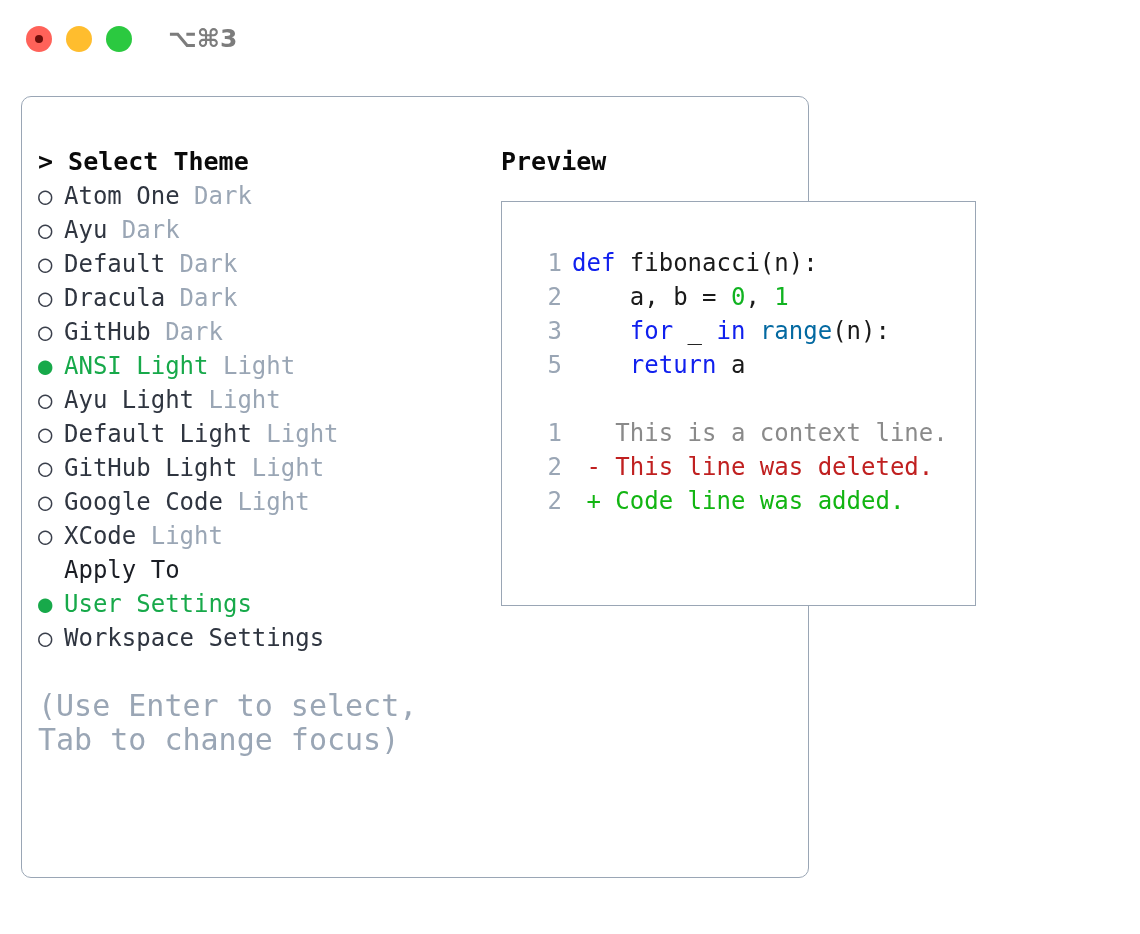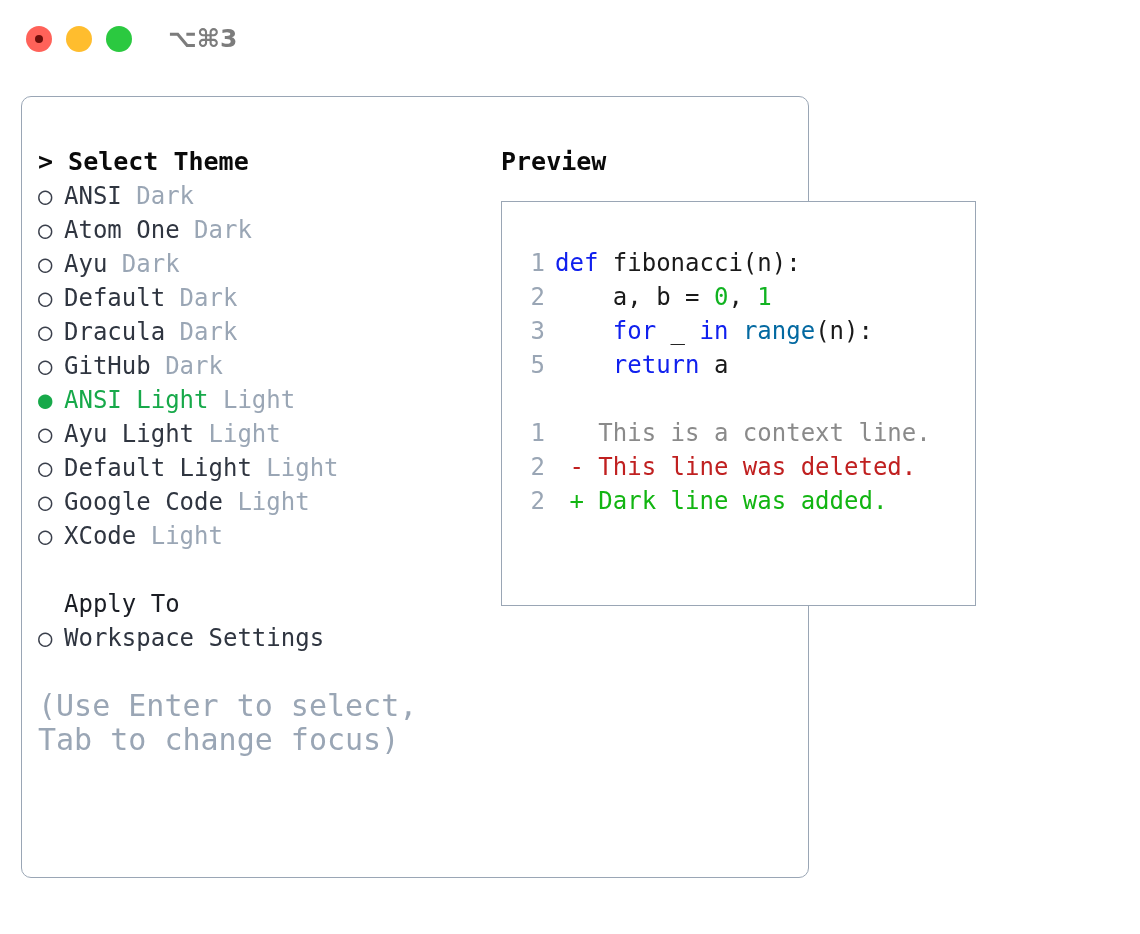--- a/index.html
+++ b/index.html
@@ -96,21 +96,21 @@
   .bullet {
     display: inline-block;
     width: 26px;
     color: #3a3f4b;
   }
   .bullet.sel { color: #17a94a; }
   .name { color: #2f3540; }
   .name.sel { color: #17a94a; }
   .kind { color: #9aa6b5; }
 
-  #apply-group { margin-top: 34px; }
+  #apply-group { }
   #apply-label {
     font-size: 24px;
     color: #1a1d24;
     line-height: 34px;
     padding-left: 26px;
     white-space: pre;
   }
   #hint {
     margin-top: 34px;
     font-size: 30px;
@@ -132,21 +132,21 @@
     color: #0a0a0a;
     line-height: 34px;
   }
   #preview-box {
     margin-top: 22px;
     width: 475px;
     height: 405px;
     border: 1.6px solid #9aa6b5;
     box-sizing: border-box;
     background: #ffffff;
-    padding: 44px 0 0 15px;
+    padding: 44px 0 0 32px;
   }
   .code-line {
     font-size: 24px;
     line-height: 34px;
     white-space: pre;
   }
   .lnum {
     display: inline-block;
     width: 28px;
     text-align: right;
@@ -173,55 +173,56 @@
     <div class="traffic" id="tl-min"></div>
     <div class="traffic" id="tl-max"></div>
     <div id="shortcut">⌥⌘3</div>
   </div>
 
   <div id="card">
 
     <div id="left-pane">
       <div id="theme-header">&gt; Select Theme</div>
       <div id="theme-list">
-          <div class="row"><span class="bullet">○</span><span class="name">ANSI</span><span class="kind"> Dark</span></div>
           <div class="row"><span class="bullet">○</span><span class="name">Atom One</span><span class="kind"> Dark</span></div>
           <div class="row"><span class="bullet">○</span><span class="name">Ayu</span><span class="kind"> Dark</span></div>
           <div class="row"><span class="bullet">○</span><span class="name">Default</span><span class="kind"> Dark</span></div>
           <div class="row"><span class="bullet">○</span><span class="name">Dracula</span><span class="kind"> Dark</span></div>
           <div class="row"><span class="bullet">○</span><span class="name">GitHub</span><span class="kind"> Dark</span></div>
           <div class="row"><span class="bullet sel">●</span><span class="name sel">ANSI Light</span><span class="kind"> Light</span></div>
           <div class="row"><span class="bullet">○</span><span class="name">Ayu Light</span><span class="kind"> Light</span></div>
           <div class="row"><span class="bullet">○</span><span class="name">Default Light</span><span class="kind"> Light</span></div>
+          <div class="row"><span class="bullet">○</span><span class="name">GitHub Light</span><span class="kind"> Light</span></div>
           <div class="row"><span class="bullet">○</span><span class="name">Google Code</span><span class="kind"> Light</span></div>
           <div class="row"><span class="bullet">○</span><span class="name">XCode</span><span class="kind"> Light</span></div>
         </div>
 
       <div id="apply-group">
         <div id="apply-label">Apply To</div>
         <div id="apply-list">
+            <div class="row"><span class="bullet sel">●</span><span class="name sel">User Settings</span></div>
             <div class="row"><span class="bullet">○</span><span class="name">Workspace Settings</span></div>
           </div>
       </div>
 
       <div id="hint">(Use Enter to select, Tab to change focus)</div>
     </div>
 
     <div id="right-pane">
       <div id="preview-title">Preview</div>
       <div id="preview-box">
         <div id="code-block">
             <div class="code-line"><span class="lnum">1</span><span class="code-body"><span class="kw">def</span><span class="plain"> fibonacci(n):</span></span></div>
             <div class="code-line"><span class="lnum">2</span><span class="code-body"><span class="plain">    a, b = </span><span class="num">0</span><span class="plain">, </span><span class="num">1</span></span></div>
             <div class="code-line"><span class="lnum">3</span><span class="code-body"><span class="plain">    </span><span class="kw">for</span><span class="plain"> _ </span><span class="kw">in</span><span class="plain"> </span><span class="fn">range</span><span class="plain">(n):</span></span></div>
             <div class="code-line"><span class="lnum">5</span><span class="code-body"><span class="plain">    </span><span class="kw">return</span><span class="plain"> a</span></span></div>
           </div>
         <div class="spacer-line"></div>
         <div id="diff-block">
             <div class="code-line"><span class="lnum">1</span><span class="code-body"><span class="ctx">   This is a context line.</span></span></div>
             <div class="code-line"><span class="lnum">2</span><span class="code-body"><span class="del"> - This line was deleted.</span></span></div>
-            <div class="code-line"><span class="lnum">2</span><span class="code-body"><span class="add"> + Dark line was added.</span></span></div>
+            <div class="code-line"><span class="lnum">2</span><span class="code-body"><span class="add"> + Code line was added.</span></span></div>
           </div>
       </div>
     </div>
 
   </div>
 </div>
 
 </body></html>

